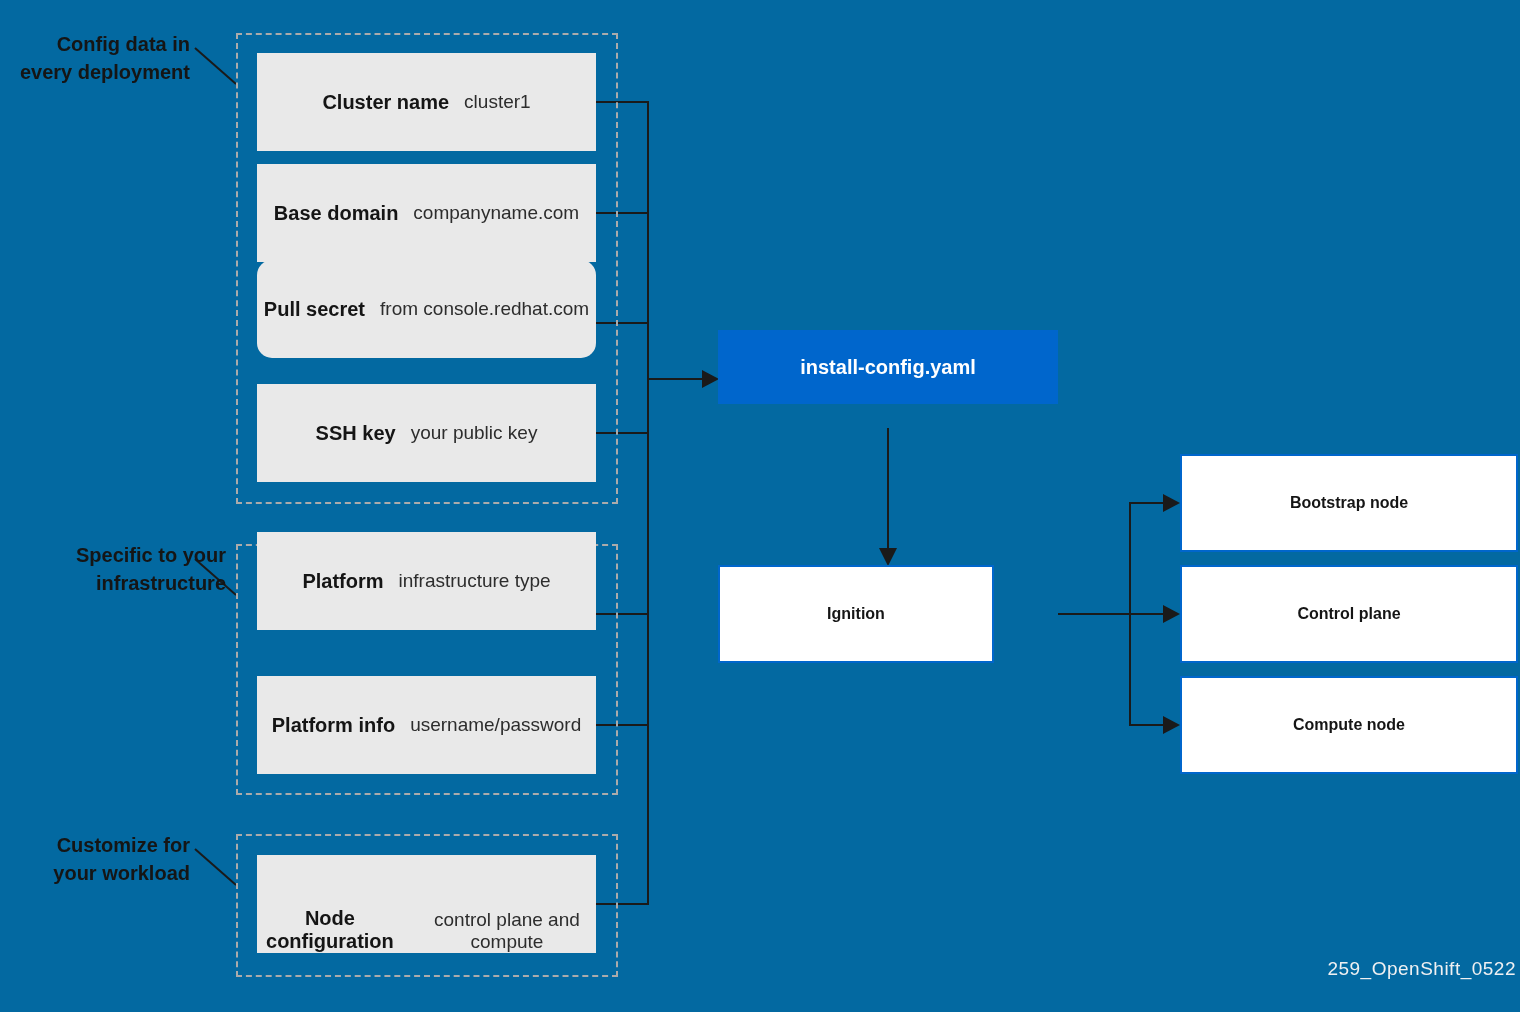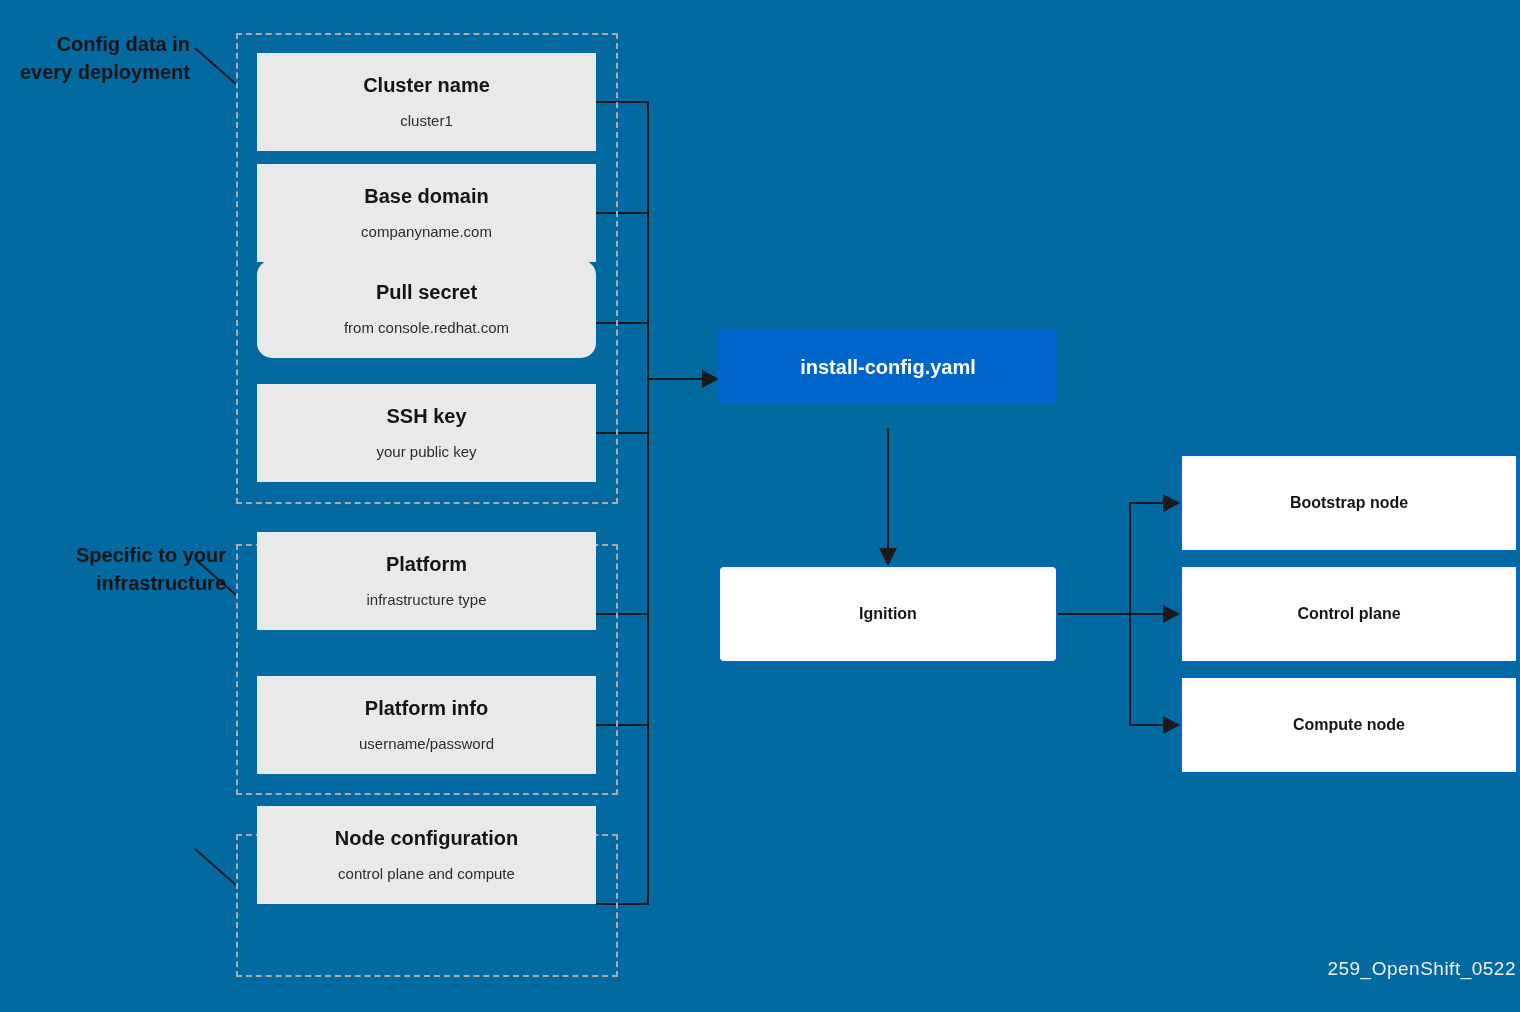--- a/index.html
+++ b/index.html
@@ -22,43 +22,43 @@
   .connectors .label-tick{stroke-width:2;}
   .group{
     position:absolute;left:236px;width:382px;box-sizing:border-box;
     border:2px dashed var(--dash);background:transparent;
   }
   .group.g1{top:33px;height:471px;}
   .group.g2{top:544px;height:251px;}
   .group.g3{top:834px;height:143px;}
   .graybox{
     position:absolute;left:257px;width:339px;height:98px;background:var(--box-fill);
-    display:flex;flex-direction:column;align-items:center;justify-content:center;
+    display:flex;flex-direction:row;align-items:center;justify-content:center;
     gap:15px;text-align:center;
   }
   .graybox .t{font-size:20px;font-weight:700;line-height:1.15;color:var(--text);}
-  .graybox .s{font-size:15px;font-weight:400;line-height:1.15;color:var(--subtext);}
+  .graybox .s{font-size:19px;font-weight:400;line-height:1.15;color:var(--subtext);}
   .side-label{
     position:absolute;left:0;width:190px;text-align:right;
     font-size:20px;font-weight:600;line-height:28px;color:var(--text);
   }
   .side-label.l1{top:30px;}
   .side-label.l2{top:541px;margin-left:36px;}
   .side-label.l3{top:831px;}
   .bluebox{
     position:absolute;left:718px;top:330px;width:340px;height:74px;background:var(--accent);
     display:flex;align-items:center;justify-content:center;
     color:#ffffff;font-size:20px;font-weight:600;
   }
   .outlined{
     position:absolute;box-sizing:border-box;background:#ffffff;border:2px solid var(--accent);
     display:flex;align-items:center;justify-content:center;
     font-size:16px;font-weight:600;color:var(--text);
   }
-  .ignition{left:718px;top:565px;width:340px;height:98px;border-radius:6px;}
+  .ignition{left:718px;top:565px;width:276px;height:98px;}
   .node{left:1180px;width:338px;height:98px;}
   .node.n1{top:454px;}
   .node.n2{top:565px;}
   .node.n3{top:676px;}
   .watermark{
     position:absolute;right:4px;top:958px;font-size:19px;font-weight:400;
     color:var(--watermark);letter-spacing:0.5px;
   }
 </style>
 </head>
@@ -103,20 +103,24 @@
   <div class="group g3"></div>
 
   <div class="side-label l1">
     <div>Config data in</div>
     <div>every deployment</div>
   </div>
   <div class="side-label l2">
     <div>Specific to your</div>
     <div>infrastructure</div>
   </div>
+  <div class="side-label l3">
+    <div>Customize for</div>
+    <div>your workload</div>
+  </div>
 
   <div class="graybox" style="top:53px;">
     <div class="t">Cluster name</div>
     <div class="s">cluster1</div>
   </div>
   <div class="graybox" style="top:164px;">
     <div class="t">Base domain</div>
     <div class="s">companyname.com</div>
   </div>
   <div class="graybox" style="top:260px;border-radius:15px;">
@@ -130,21 +134,21 @@
 
   <div class="graybox" style="top:532px;">
     <div class="t">Platform</div>
     <div class="s">infrastructure type</div>
   </div>
   <div class="graybox" style="top:676px;">
     <div class="t">Platform info</div>
     <div class="s">username/password</div>
   </div>
 
-  <div class="graybox" style="top:806px;">
+  <div class="graybox" style="top:855px;align-items:flex-end;">
     <div class="t">Node configuration</div>
     <div class="s">control plane and compute</div>
   </div>
 
   <div class="bluebox">
     <span>install-config.yaml</span>
   </div>
   <div class="outlined ignition">
     <span>Ignition</span>
   </div>

